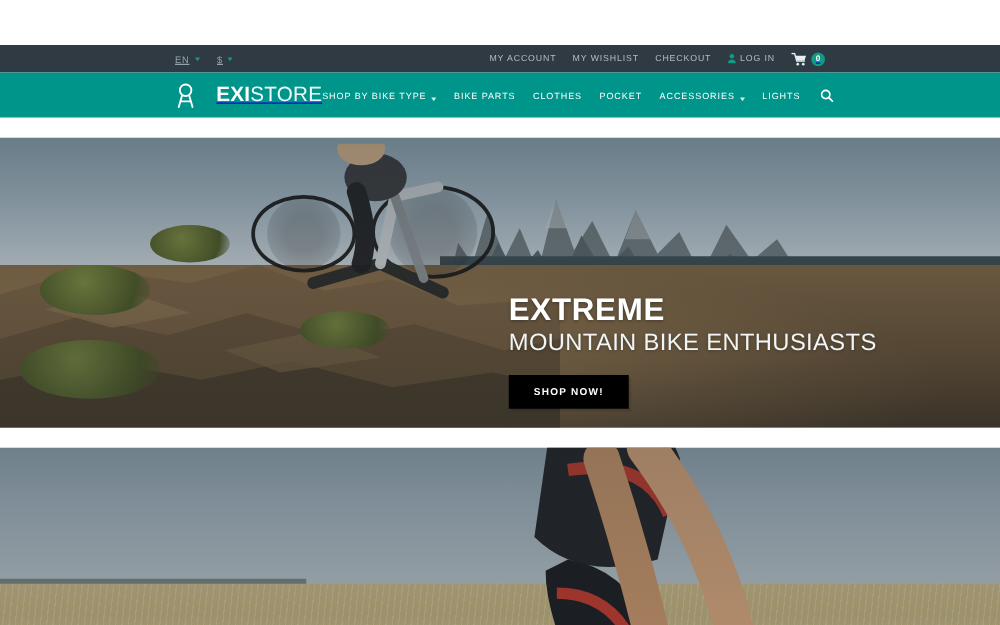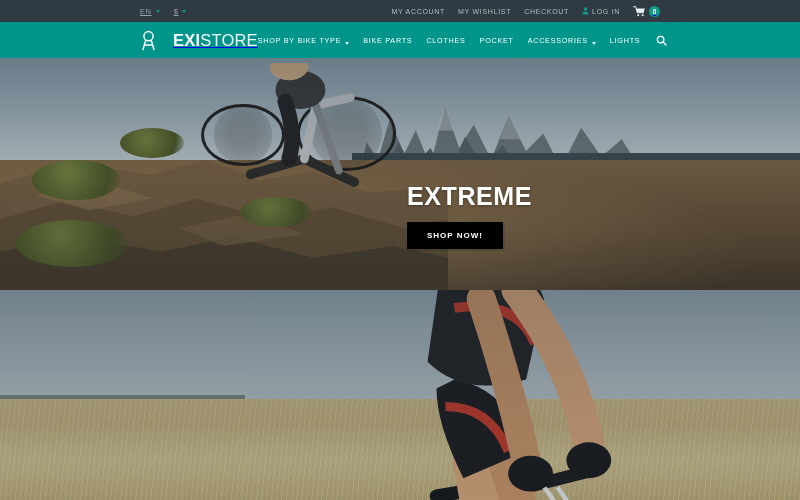--- a/index.html
+++ b/index.html
@@ -10,20 +10,21 @@
     -webkit-font-smoothing:antialiased;
   }
 
   
   .topbar {
     height:22px;
     background:#2f3a42;
     display:flex;
     align-items:center;
     position:relative;
+    margin-top:36px;
   }
   .topbar-inner {
     width:520px;
     margin:0 auto;
     display:flex;
     align-items:center;
     justify-content:space-between;
     height:100%;
   }
   .top-left { display:flex; align-items:center; gap:14px; }
@@ -80,21 +81,21 @@
   }
   .caret-nav {
     width:0; height:0;
     border-left:2.5px solid transparent;
     border-right:2.5px solid transparent;
     border-top:3px solid rgba(255,255,255,.85);
   }
   .search-btn { display:flex; align-items:center; margin-left:2px; }
 
   
-  .slide { position:relative; overflow:hidden; }
+  .slide { position:relative; overflow:hidden;margin-top:16px; }
   .slide-1 { height:232px; }
   .slide-2 { height:210px; }
   .slide .bg { position:absolute; inset:0; }
   .slide .veil { position:absolute; inset:0; }
   .caption { position:absolute; z-index:5; }
   .cap-1 { left:407px; top:125px; text-align:left; }
   .cap-title {
     color:#fff; font-weight:bold; font-size:25px;
     letter-spacing:.6px; line-height:1.05;
     text-shadow:0 1px 3px rgba(0,0,0,.35);
@@ -309,20 +310,21 @@
         <ellipse cx="44" cy="14" rx="13" ry="10" fill="#3a3a3c"></ellipse>
         <path d="M36 20 q6 18 2 30" stroke="#1f1f21" stroke-width="8" fill="none" stroke-linecap="round"></path>
         <ellipse cx="38" cy="2" rx="10" ry="7" fill="#d8b58c"></ellipse>
       </svg>
     </div>
   </div>
   <div class="veil sl1-veil"></div>
 
   <div class="caption cap-1">
     <div class="cap-title">EXTREME</div>
+    <div class="cap-sub">MOUNTAIN BIKE ENTHUSIASTS</div>
     <a class="shop-btn" href="#">SHOP NOW!</a>
   </div>
 </div>
 
 <div class="slide slide-2">
   <div class="bg">
     <div class="sky2"></div>
     <svg class="hills" viewBox="0 0 100 12" preserveAspectRatio="none">
       <polygon points="0,12 7,6 16,9 26,4 38,8 50,5 62,9 74,3 86,8 100,5 100,12" fill="#6a7a72"></polygon>
     </svg>

